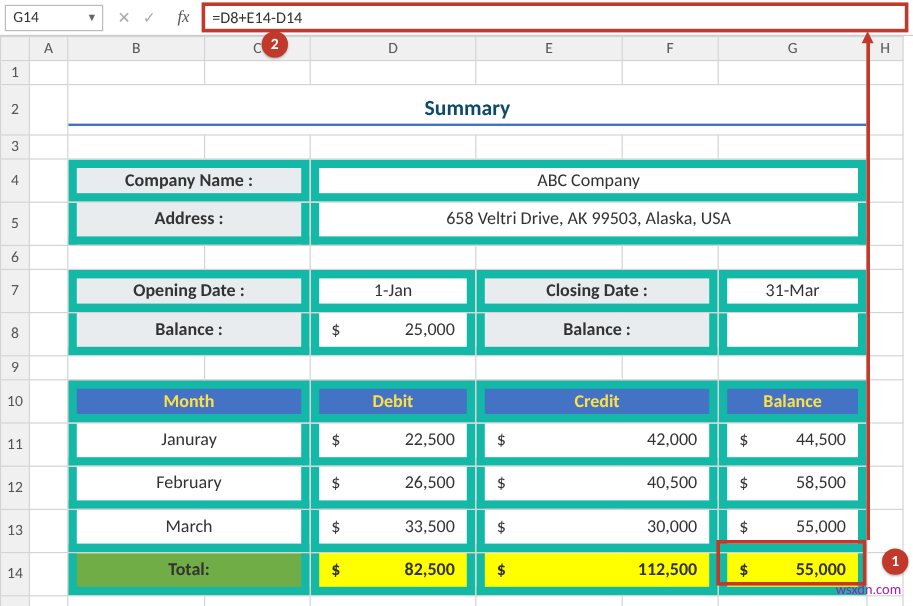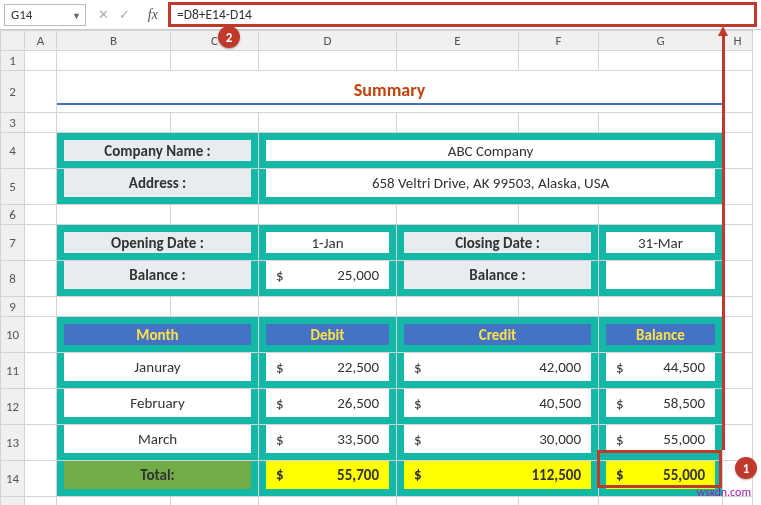--- a/index.html
+++ b/index.html
@@ -135,21 +135,21 @@
   }
   .summary-title {
     width: 100%;
     height: 100%;
     display: flex;
     flex-direction: column;
     align-items: center;
     justify-content: center;
     font-weight: bold;
     font-size: 18px;
-    color: #c2410c;
+    color: #0c4a6e;
     text-align: center;
   }
   .summary-underline {
     width: 100%;
     border-bottom: 2px solid #4472c4;
     margin-top: 2px;
   }
   .sel-border {
     position: absolute;
     border: 3px solid #c0392b;
@@ -445,21 +445,21 @@
   </tr>
   <tr class="row-tall">
           <th class="rowh">14</th>
     <td></td>
     <td colspan="2" class="content-cell">
             <div class="box no-top green">Total:</div>
           </td>
     <td class="content-cell">
             <div class="box no-top money yellow">
               <span>$</span>
-              <span>55,700</span>
+              <span>82,500</span>
             </div>
           </td>
     <td colspan="2" class="content-cell">
             <div class="box no-top money yellow">
               <span>$</span>
               <span>112,500</span>
             </div>
           </td>
     <td class="content-cell">
             <div class="box no-top money yellow">

